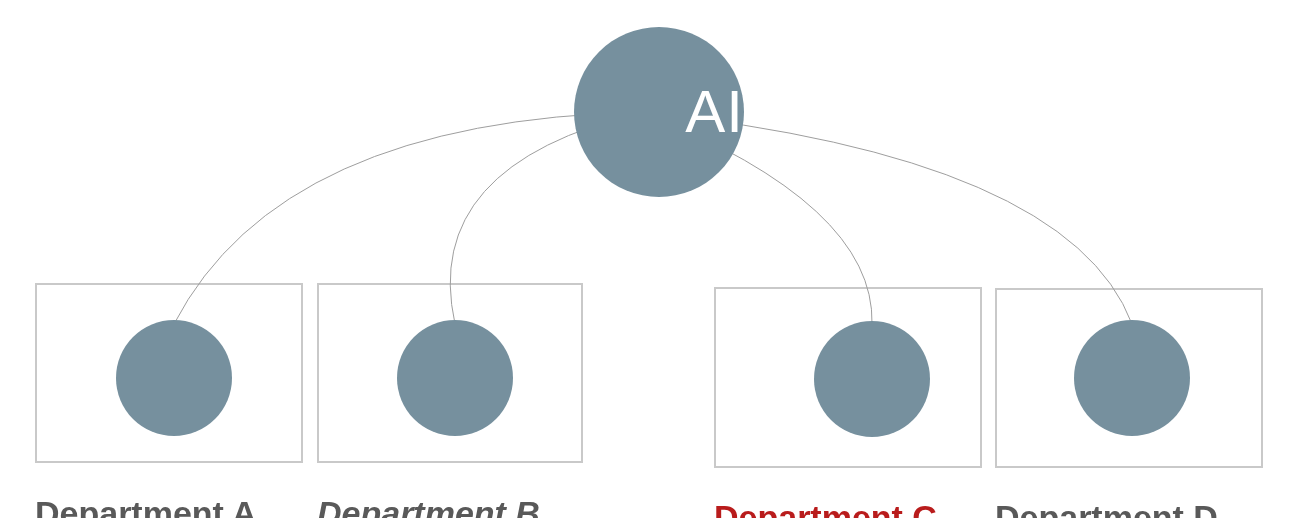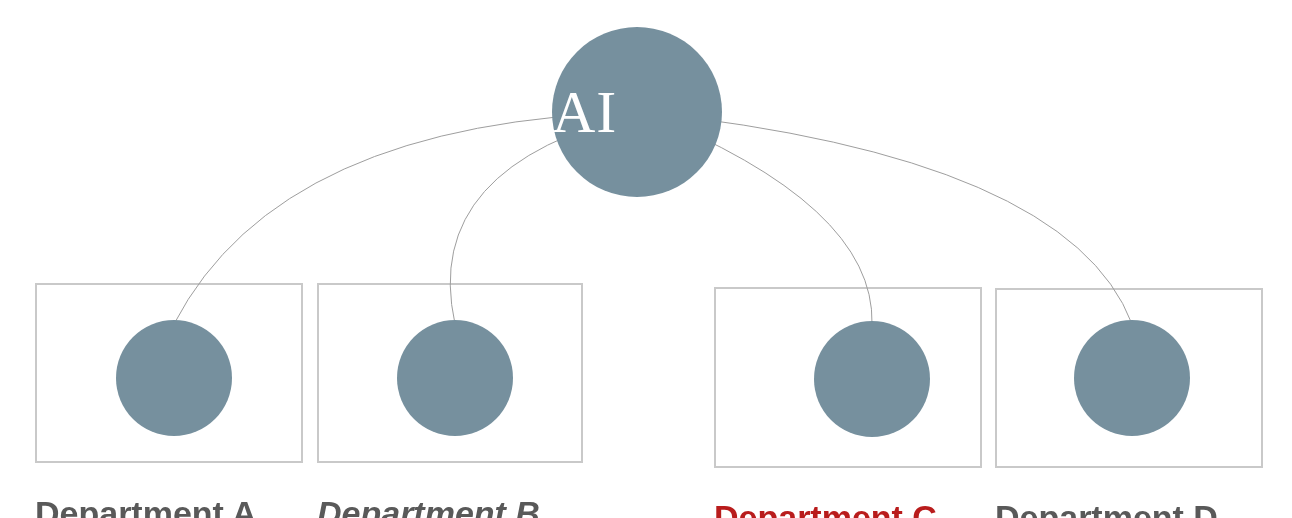--- a/index.html
+++ b/index.html
@@ -47,31 +47,30 @@
     background: #76909E;
     z-index: 3;
   }
   .circle-a { left: 116px;  top: 320px; }
   .circle-b { left: 397px;  top: 320px; }
   .circle-c { left: 814px;  top: 321px; }
   .circle-d { left: 1074px; top: 320px; }
 
   .ai-node {
     position: absolute;
-    left: 552px;
+    left: 574px;
     top: 27px;
     width: 170px;
     height: 170px;
     border-radius: 50%;
     background: #76909E;
     z-index: 3;
     display: flex;
     align-items: center;
-    justify-content: flex-start;
-    font-family: Liberation Serif, serif;
+    justify-content: flex-end;
   }
   .ai-label {
     color: #ffffff;
     font-size: 60px;
     font-weight: 500;
     letter-spacing: 1px;
     line-height: 1;
     user-select: none;
   }
   .dept-label {

